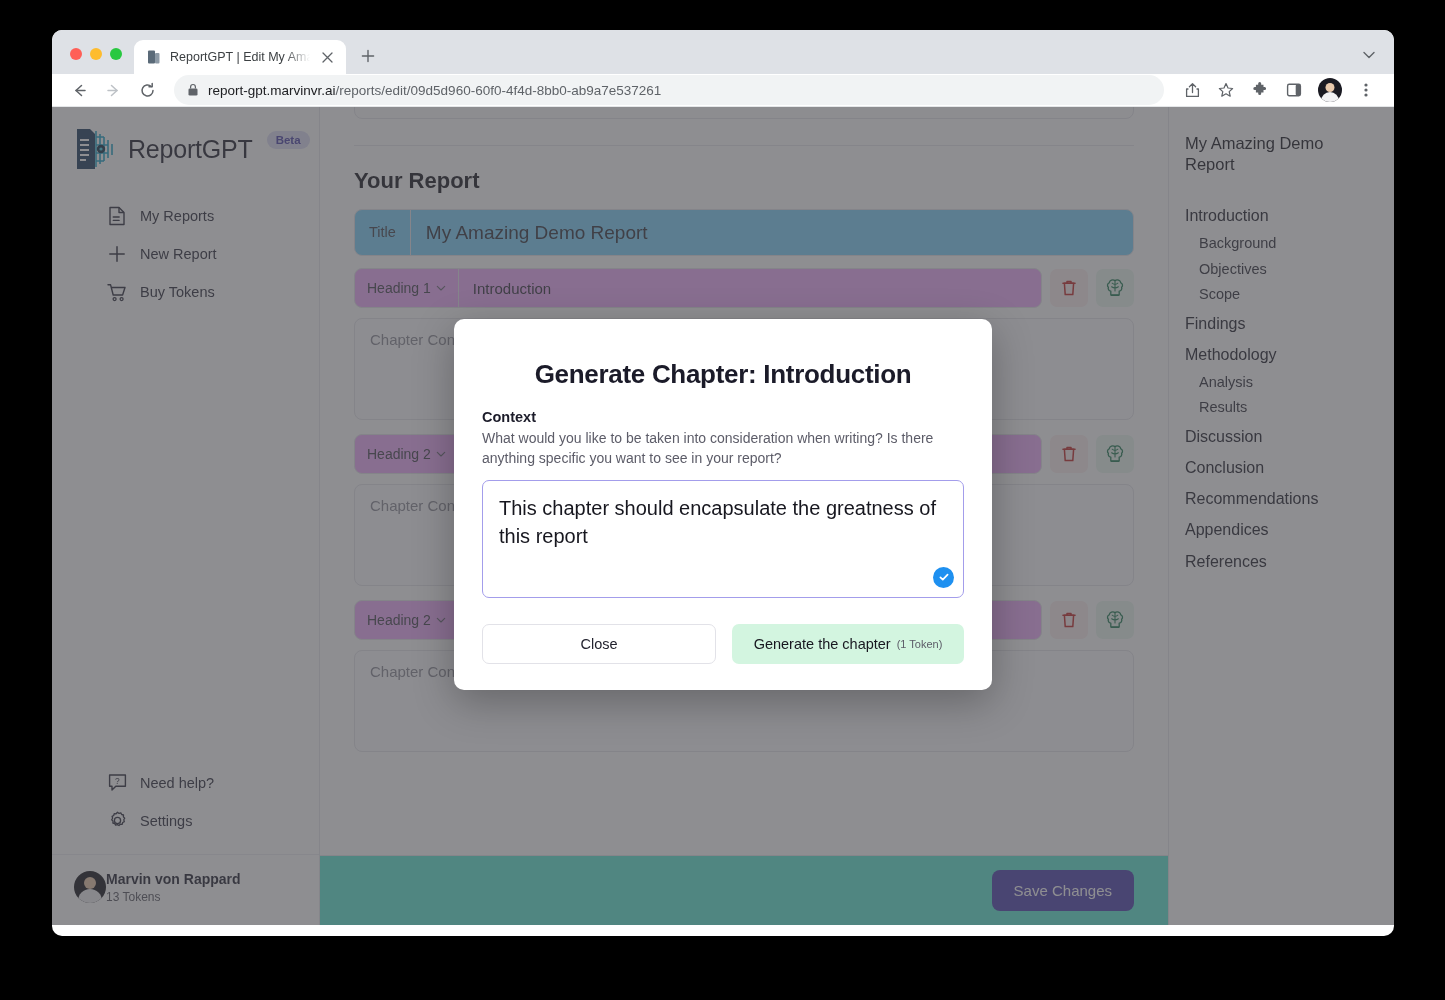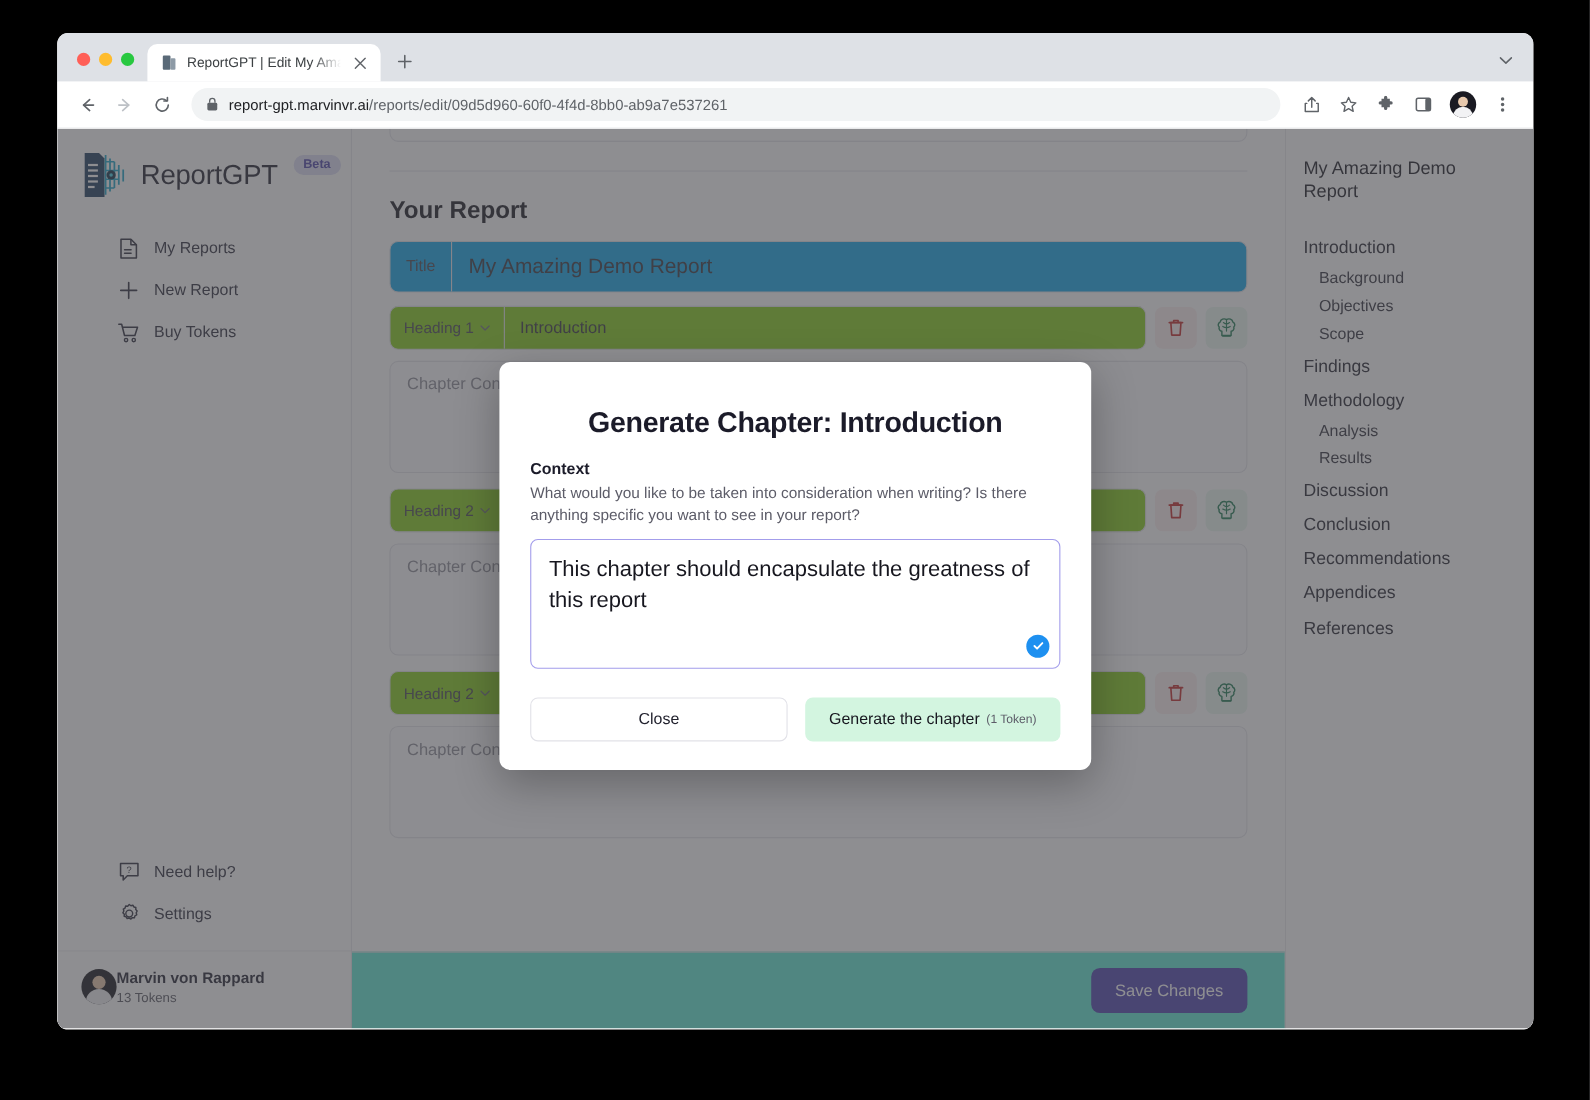--- a/index.html
+++ b/index.html
@@ -86,21 +86,21 @@
     position: absolute;
     right: 14px;
     bottom: 8px;
     width: 22px; height: 22px;
     display: flex; align-items: center; justify-content: center;
     color: #5f6368;
   }
 
   
   #toolbar {
-    height: 43px;
+    height: 33px;
     background: #ffffff;
     display: flex;
     align-items: center;
     padding: 0 14px 0 12px;
     gap: 4px;
     border-bottom: 1px solid #e4e6e8;
   }
   .nav-btn {
     width: 30px; height: 30px;
     display: flex; align-items: center; justify-content: center;
@@ -282,21 +282,21 @@
     font-weight: 700;
     color: #16161f;
     margin-bottom: 15px;
   }
   .title-row {
     display: flex;
     align-items: center;
     height: 47px;
     border: 1px solid #e4e4ea;
     border-radius: 8px;
-    background: #0ea5e9;
+    background: #7dd3fc;
     margin-bottom: 12px;
   }
   .title-label {
     font-size: 14.5px;
     color: #45454f;
     padding: 0 14px;
     border-right: 1px solid #e8e8ee;
     line-height: 45px;
     flex: 0 0 auto;
   }
@@ -311,21 +311,21 @@
     gap: 8px;
     margin-bottom: 10px;
   }
   .chapter-input {
     flex: 1 1 auto;
     display: flex;
     align-items: center;
     height: 40px;
     border: 1px solid #e4e4ea;
     border-radius: 8px;
-    background: #84cc16;
+    background: #f0abfc;
   }
   .heading-select {
     display: flex;
     align-items: center;
     gap: 5px;
     font-size: 14px;
     color: #45454f;
     padding: 0 12px;
     border-right: 1px solid #e8e8ee;
     height: 100%;

